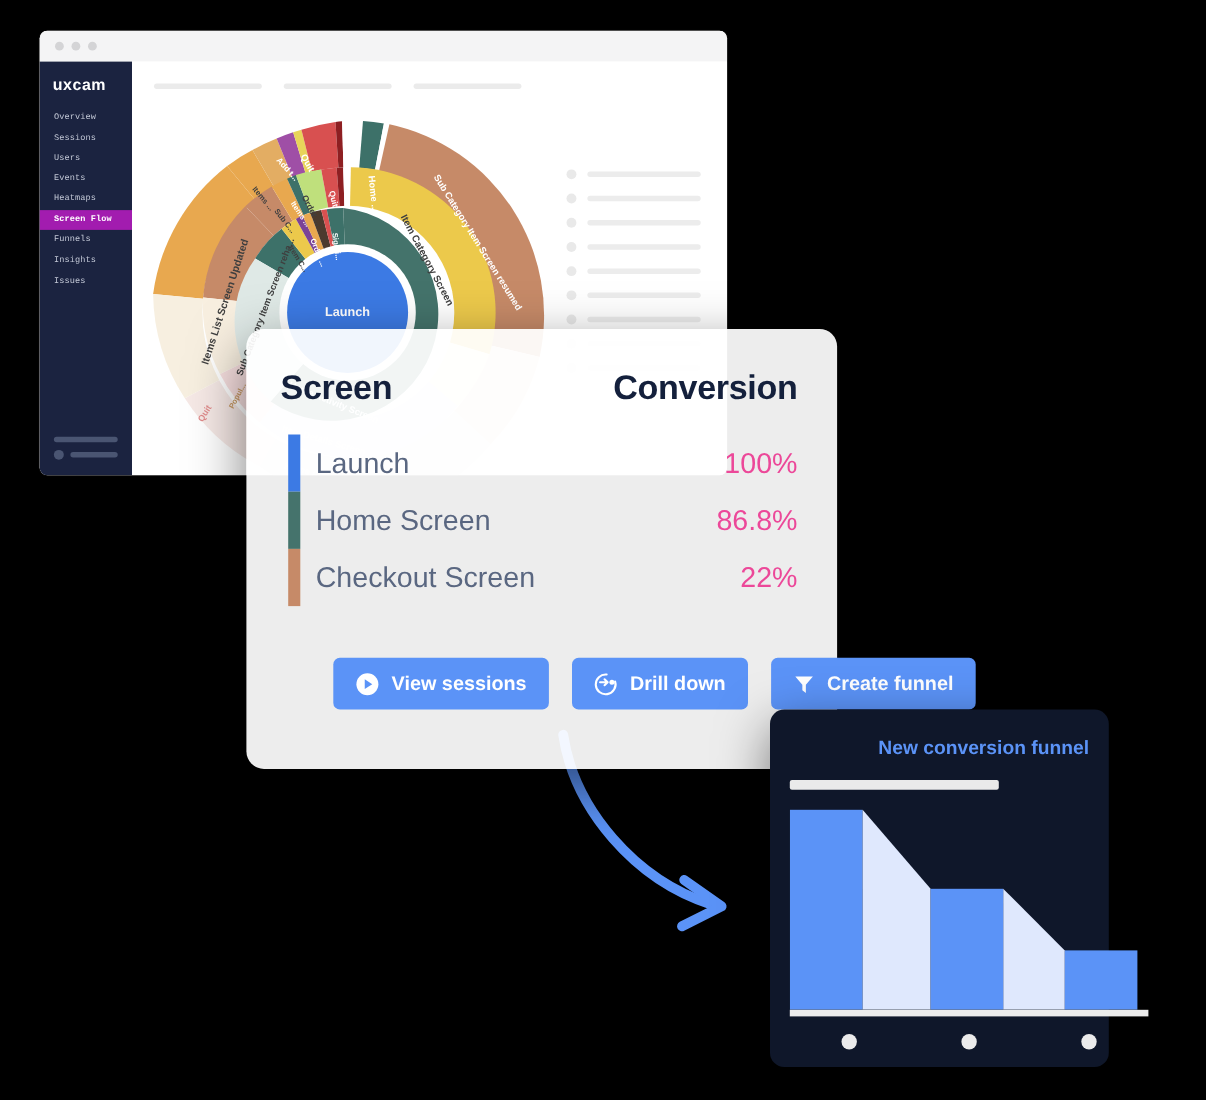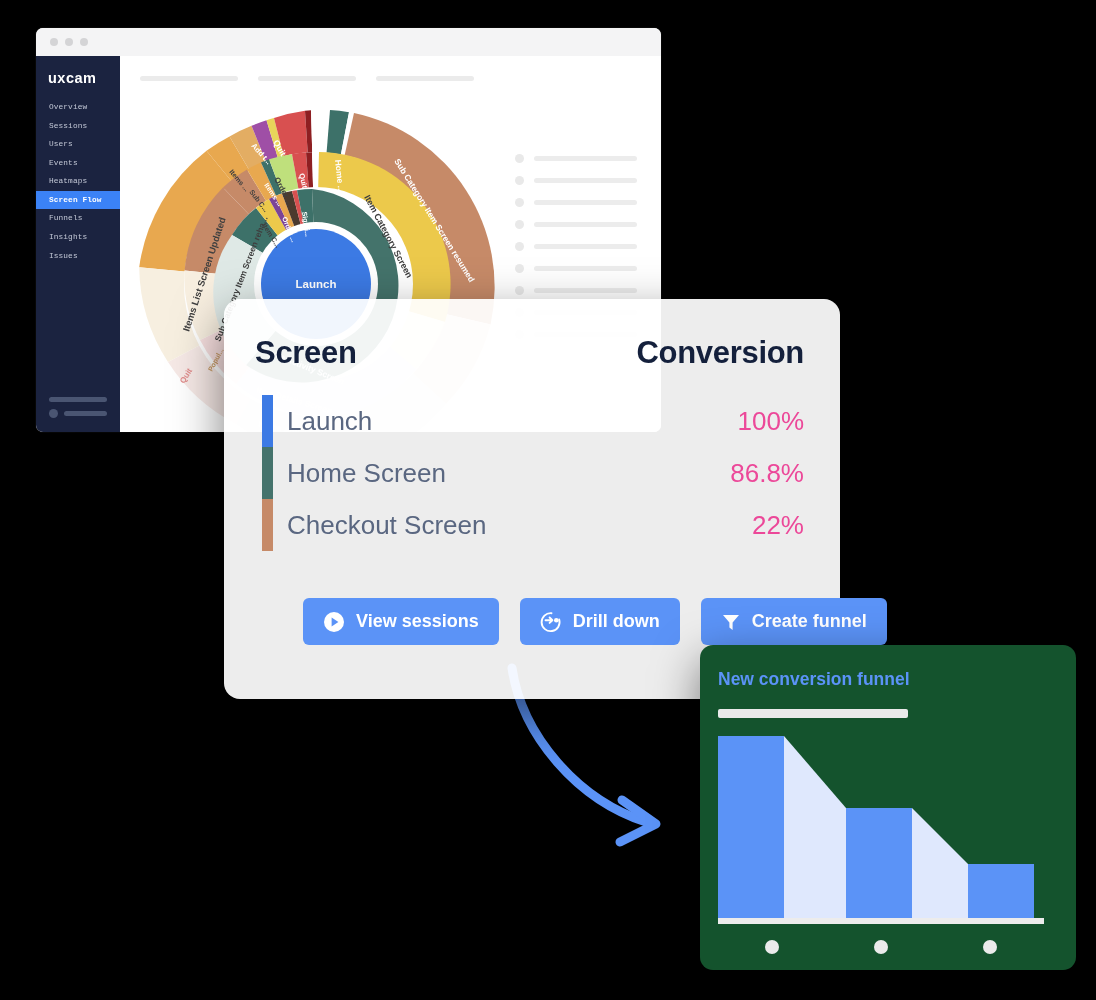--- a/index.html
+++ b/index.html
@@ -32,21 +32,21 @@
   .sidebar {
     width: 84px; background: #1b2340; flex: none;
     position: relative; padding-top: 12px;
   }
   .logo { color: #fff; font-size: 14.5px; letter-spacing: .5px;
           font-weight: 700; padding: 2px 0 12px 12px; }
   .nav-item {
     color: #c3c8d6; font-size: 7.8px; padding: 5px 0 5px 13px;
     line-height: 1.1; letter-spacing: .1px; font-family: Liberation Mono, monospace;
   }
-  .nav-item.active { background: #3b82f6; color: #ffffff; font-weight: 600; }
+  .nav-item.active { background: #a21caf; color: #ffffff; font-weight: 600; }
   .sidebar-footer { position: absolute; bottom: 14px; left: 13px; right: 13px; }
   .sf-bar { height: 5px; border-radius: 3px; background: #4a5572; margin-bottom: 7px; }
   .sf-row { display: flex; align-items: center; gap: 6px; }
   .sf-dot { width: 9px; height: 9px; border-radius: 50%; background: #4a5572; flex: none; }
   .sf-line { height: 5px; border-radius: 3px; background: #4a5572; flex: 1; }
 
   
   .browser-main { flex: 1; background: #ffffff; position: relative; overflow: hidden; }
   .topbars { display: flex; gap: 20px; padding: 20px 0 0 20px; }
   .topbar-skel { height: 5px; width: 98px; border-radius: 3px; background: #ebebeb; }
@@ -61,21 +61,21 @@
   .skel-row { display: flex; align-items: center; gap: 10px; margin-bottom: 13px; }
   .skel-dot { width: 9px; height: 9px; border-radius: 50%; background: #e9e9e9; flex: none; }
   .skel-line { height: 5px; border-radius: 3px; background: #ececec; flex: 1; }
 
   
   .arrow-svg { position: absolute; left: 470px; top: 650px; width: 240px; height: 220px; }
 
   
   .screen-card {
     position: absolute; left: 224px; top: 299px;
-    width: 616px; height: 400px;
+    width: 537px; height: 400px;
     background: rgba(255,255,255,0.93);
     border-radius: 16px;
     box-shadow: 0 18px 50px rgba(0,0,0,0.5);
     padding: 36px 36px 0 31px;
   }
   .card-head { display: flex; justify-content: space-between; align-items: baseline; }
   .card-head h2 {
     font-size: 31px; color: #14203c; font-weight: 700; letter-spacing: -.3px;
   }
   .rows { margin-top: 24px; }
@@ -94,24 +94,25 @@
     background: #5b93f7; color: #fff; border: none; border-radius: 6px;
     height: 47px; padding: 0 20px; display: flex; align-items: center; gap: 11px;
     font-size: 18px; font-weight: 600; font-family: "Liberation Sans", sans-serif;
     cursor: pointer; white-space: nowrap;
   }
   .btn svg { flex: none; }
 
   
   .funnel-card {
     position: absolute; left: 700px; top: 645px;
-    width: 376px; height: 325px;
-    background: #14532d; border-radius: 13px;
+    width: 308px; height: 325px;
+    background: #0f172a; border-radius: 13px;
     box-shadow: 0 16px 46px rgba(0,0,0,0.5);
     padding: 24px 18px 0 18px;
+    text-align: right;
   }
   .funnel-title { color: #5b93f7; font-size: 17.5px; font-weight: 700; }
   .funnel-skel { height: 9px; width: 190px; border-radius: 2px; background: #eaeaea; margin-top: 19px; }
   .funnel-chart { position: relative; margin-top: 18px; height: 182px; width: 326px; }
   .funnel-base { position: absolute; left: 0; bottom: -6px; width: 326px; height: 6px; background: #ececec; }
   .funnel-dots { display: flex; margin-top: 22px; width: 326px; }
   .funnel-dot-cell { flex: 1; display: flex; justify-content: center; }
   .fdot { width: 14px; height: 14px; border-radius: 50%; background: #ebebeb; }
 </style>
 </head>

